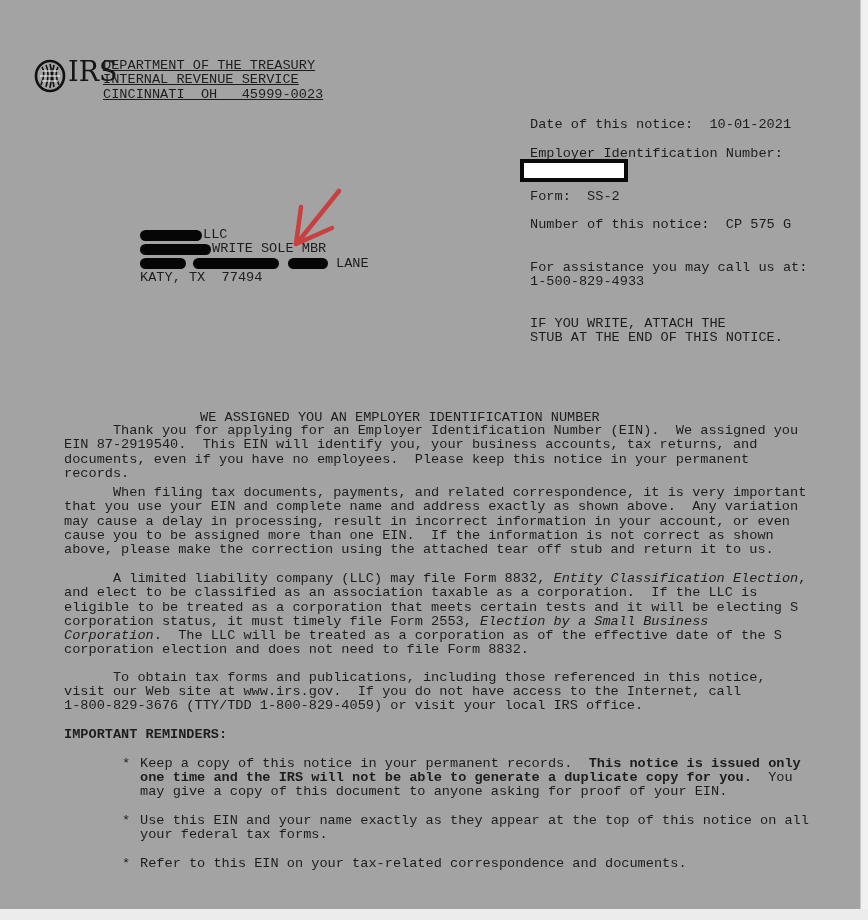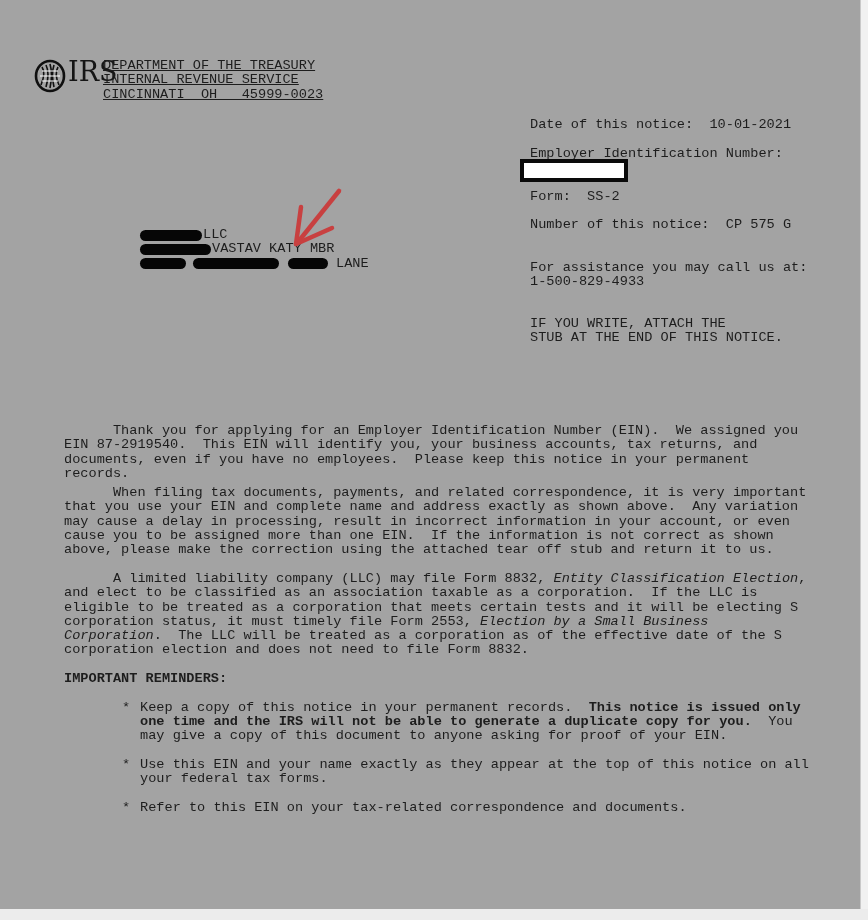--- a/index.html
+++ b/index.html
@@ -98,57 +98,64 @@
     <div class="line m-write2">STUB AT THE END OF THIS NOTICE.</div>
   </div>
 
   <div class="recipient">
     <div class="addr-row">
       <span class="blob b1"></span>
       <span class="mono">LLC</span>
     </div>
     <div class="addr-row">
       <span class="blob b2"></span>
-      <span class="mono">VASTAV KATY MBR</span>
+      <span class="mono">WRITE SOLE MBR</span>
     </div>
     <div class="addr-row">
       <span class="blob b3a"></span>
       <span class="blob b3b"></span>
       <span class="blob b3c"></span>
       <span class="mono">LANE</span>
+    </div>
+    <div class="addr-row">
+      <span class="mono">KATY, TX  77494</span>
     </div>
   </div>
 
   <span class="arrow">
     <svg width="64" height="72" viewBox="0 0 64 72">
       <g fill="none" stroke-width="4.5" stroke-linecap="round" stroke="#c84040">
         <path d="M57 5 L16 56"></path>
         <path d="M14 58 L19 21"></path>
         <path d="M14 58 L50 42"></path>
       </g>
     </svg>
   </span>
 
+  <div class="title">WE ASSIGNED YOU AN EMPLOYER IDENTIFICATION NUMBER</div>
 
   <div class="body">
     <div class="para p1"><span>      Thank you for applying for an Employer Identification Number (EIN).  We assigned you
 EIN 87-2919540.  This EIN will identify you, your business accounts, tax returns, and
 documents, even if you have no employees.  Please keep this notice in your permanent
 records.</span></div>
     <div class="para p2"><span>      When filing tax documents, payments, and related correspondence, it is very important
 that you use your EIN and complete name and address exactly as shown above.  Any variation
 may cause a delay in processing, result in incorrect information in your account, or even
 cause you to be assigned more than one EIN.  If the information is not correct as shown
 above, please make the correction using the attached tear off stub and return it to us.</span></div>
     <div class="para p3"><span>      A limited liability company (LLC) may file Form 8832, </span><span class="i">Entity Classification Election</span><span>,
 and elect to be classified as an association taxable as a corporation.  If the LLC is
 eligible to be treated as a corporation that meets certain tests and it will be electing S
 corporation status, it must timely file Form 2553, </span><span class="i">Election by a Small Business
 Corporation</span><span>.  The LLC will be treated as a corporation as of the effective date of the S
 corporation election and does not need to file Form 8832.</span></div>
+    <div class="para p4"><span>      To obtain tax forms and publications, including those referenced in this notice,
+visit our Web site at www.irs.gov.  If you do not have access to the Internet, call
+1-800-829-3676 (TTY/TDD 1-800-829-4059) or visit your local IRS office.</span></div>
     <div class="reminders">IMPORTANT REMINDERS:</div>
     <div class="bullet">
       <span class="marker">*</span>
       <div class="btxt"><span>Keep a copy of this notice in your permanent records.  </span><span class="b">This notice is issued only
 one time and the IRS will not be able to generate a duplicate copy for you.</span><span>  You
 may give a copy of this document to anyone asking for proof of your EIN.</span></div>
     </div>
     <div class="bullet">
       <span class="marker">*</span>
       <div class="btxt"><span>Use this EIN and your name exactly as they appear at the top of this notice on all

